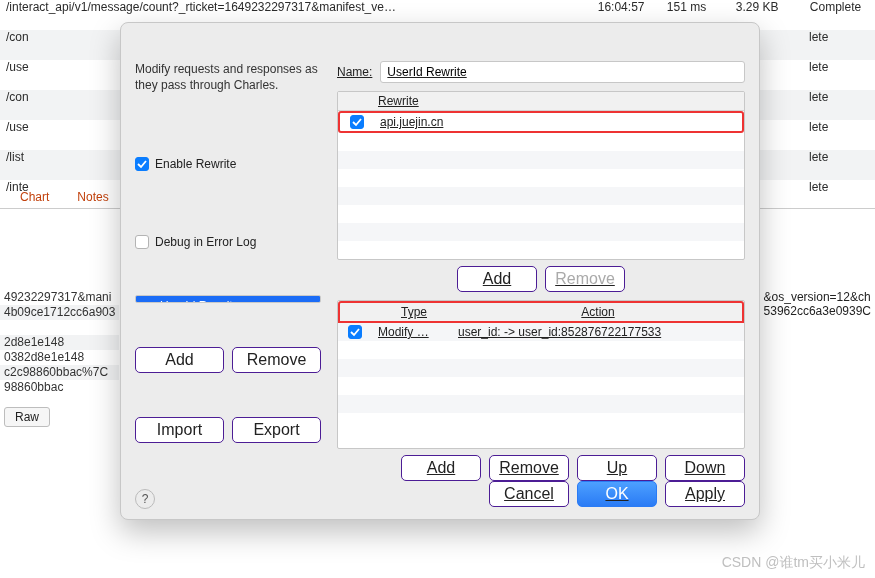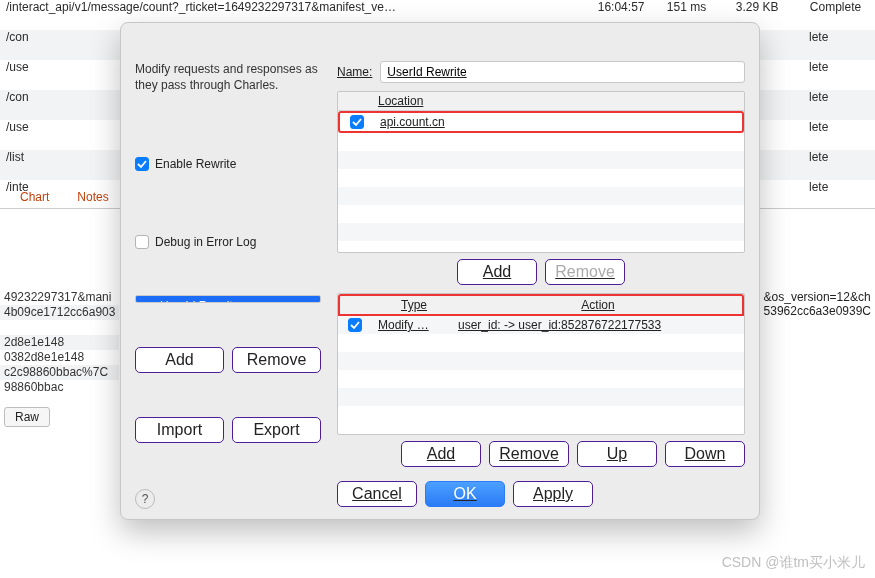--- a/index.html
+++ b/index.html
@@ -47,21 +47,21 @@
   .loc-body { height: 128px; }
   .stripe2 { height: 18px; } .stripe2.alt { background: #f5f6f8; }
   .btns-center { display: flex; gap: 8px; justify-content: center; margin-top: 6px; }
   .btns-center .btn { flex: 0 0 80px; }
   .rules .th.c1 { width: 34px; } .rules .th.c2 { width: 80px; } .rules .th.c3 { flex: 1; }
   .rules .thead { border: 2px solid #e33; border-bottom: 2px solid #e33; border-radius: 3px 3px 0 0; text-align: center; }
   .rules .trow { display: flex; align-items: center; background: #f5f6f8; }
   .rules-body { height: 108px; }
   .btns-right { display: flex; gap: 8px; justify-content: flex-end; margin-top: 6px; }
   .btns-right .btn { flex: 0 0 80px; }
-  .footer { display: flex; gap: 8px; justify-content: flex-start; margin-top: 14px; }
+  .footer { display: flex; gap: 8px; justify-content: flex-end; }
   .footer .btn { flex: 0 0 80px; }
   .watermark { position: absolute; right: 10px; bottom: 6px; color: #bfbfbf; font-size: 14px; }
   svg.chk { width: 10px; height: 10px; }
 </style>
 </head>
 <body>
 
 <div class="bg">
   <div class="bg-row">
       <span class="col1">/interact_api/v1/message/count?_rticket=1649232297317&amp;manifest_ve…</span>
@@ -164,31 +164,31 @@
 
     <div class="right">
       <div class="namerow">
         <span>Name:</span>
         <input value="UserId Rewrite" style="">
       </div>
 
       <div class="table loc">
         <div class="thead">
             <div class="th c1"></div>
-            <div class="th c2">Location</div>
+            <div class="th c2">Rewrite</div>
           </div>
         <div class="trow">
           <div class="td c1" style="width:34px;display:flex;justify-content:center">
             <div class="mac-check on">
                 <svg class="chk" viewBox="0 0 10 10">
                   <path d="M1 5 L4 8 L9 2" stroke="#fff" stroke-width="1.8" fill="none"></path>
                 </svg>
               </div>
           </div>
-          <div class="td c2" style="flex:1">api.count.cn</div>
+          <div class="td c2" style="flex:1">api.juejin.cn</div>
         </div>
         <div class="loc-body">
           <div class="stripe2"></div>
             <div class="stripe2 alt"></div>
             <div class="stripe2"></div>
             <div class="stripe2 alt"></div>
             <div class="stripe2"></div>
             <div class="stripe2 alt"></div>
             <div class="stripe2"></div>
         </div>

